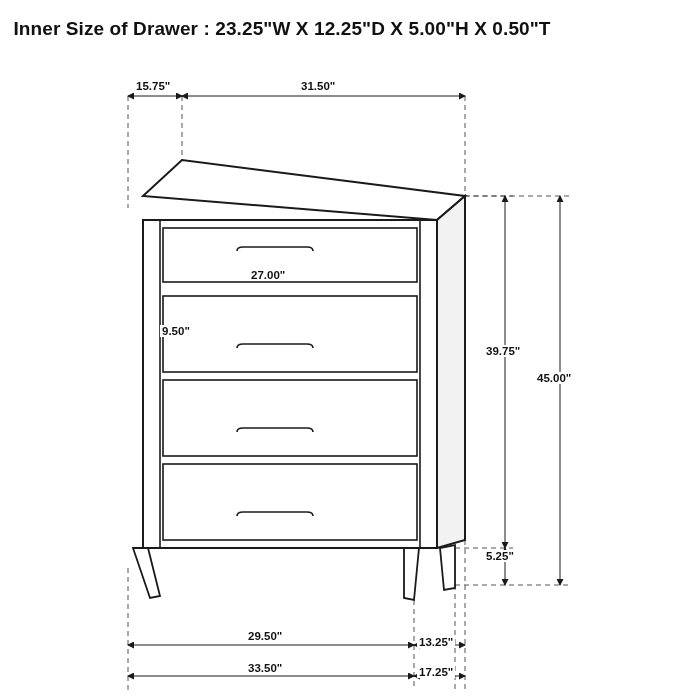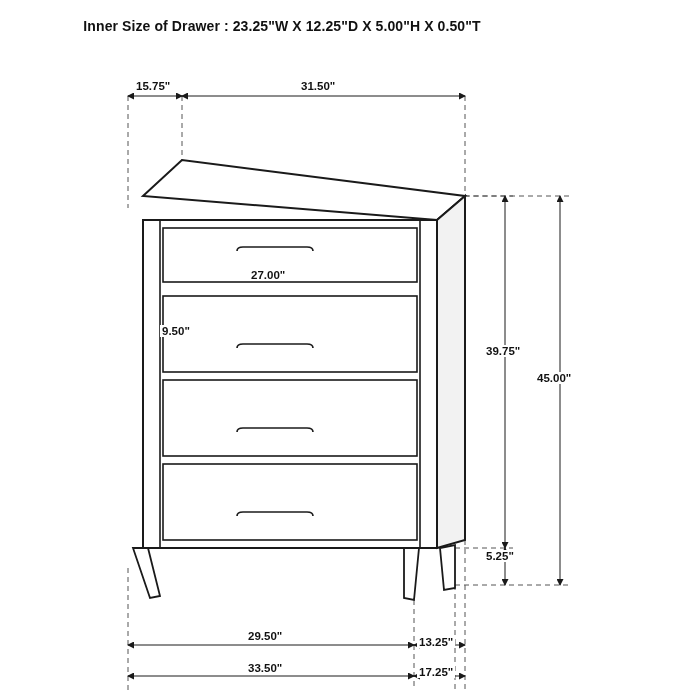--- a/index.html
+++ b/index.html
@@ -14,21 +14,21 @@
     background: #ffffff;
     font-family: "Liberation Sans", sans-serif;
     overflow: hidden;
   }
   #title {
     position: absolute;
     top: 18px;
     left: 0;
     width: 564px;
     text-align: center;
-    font-size: 14px;
+    font-size: 19px;
     font-weight: bold;
     color: #111111;
     letter-spacing: 0.1px;
   }
   svg.diagram {
     position: absolute;
     top: 0;
     left: 0;
     width: 700px;
     height: 700px;

